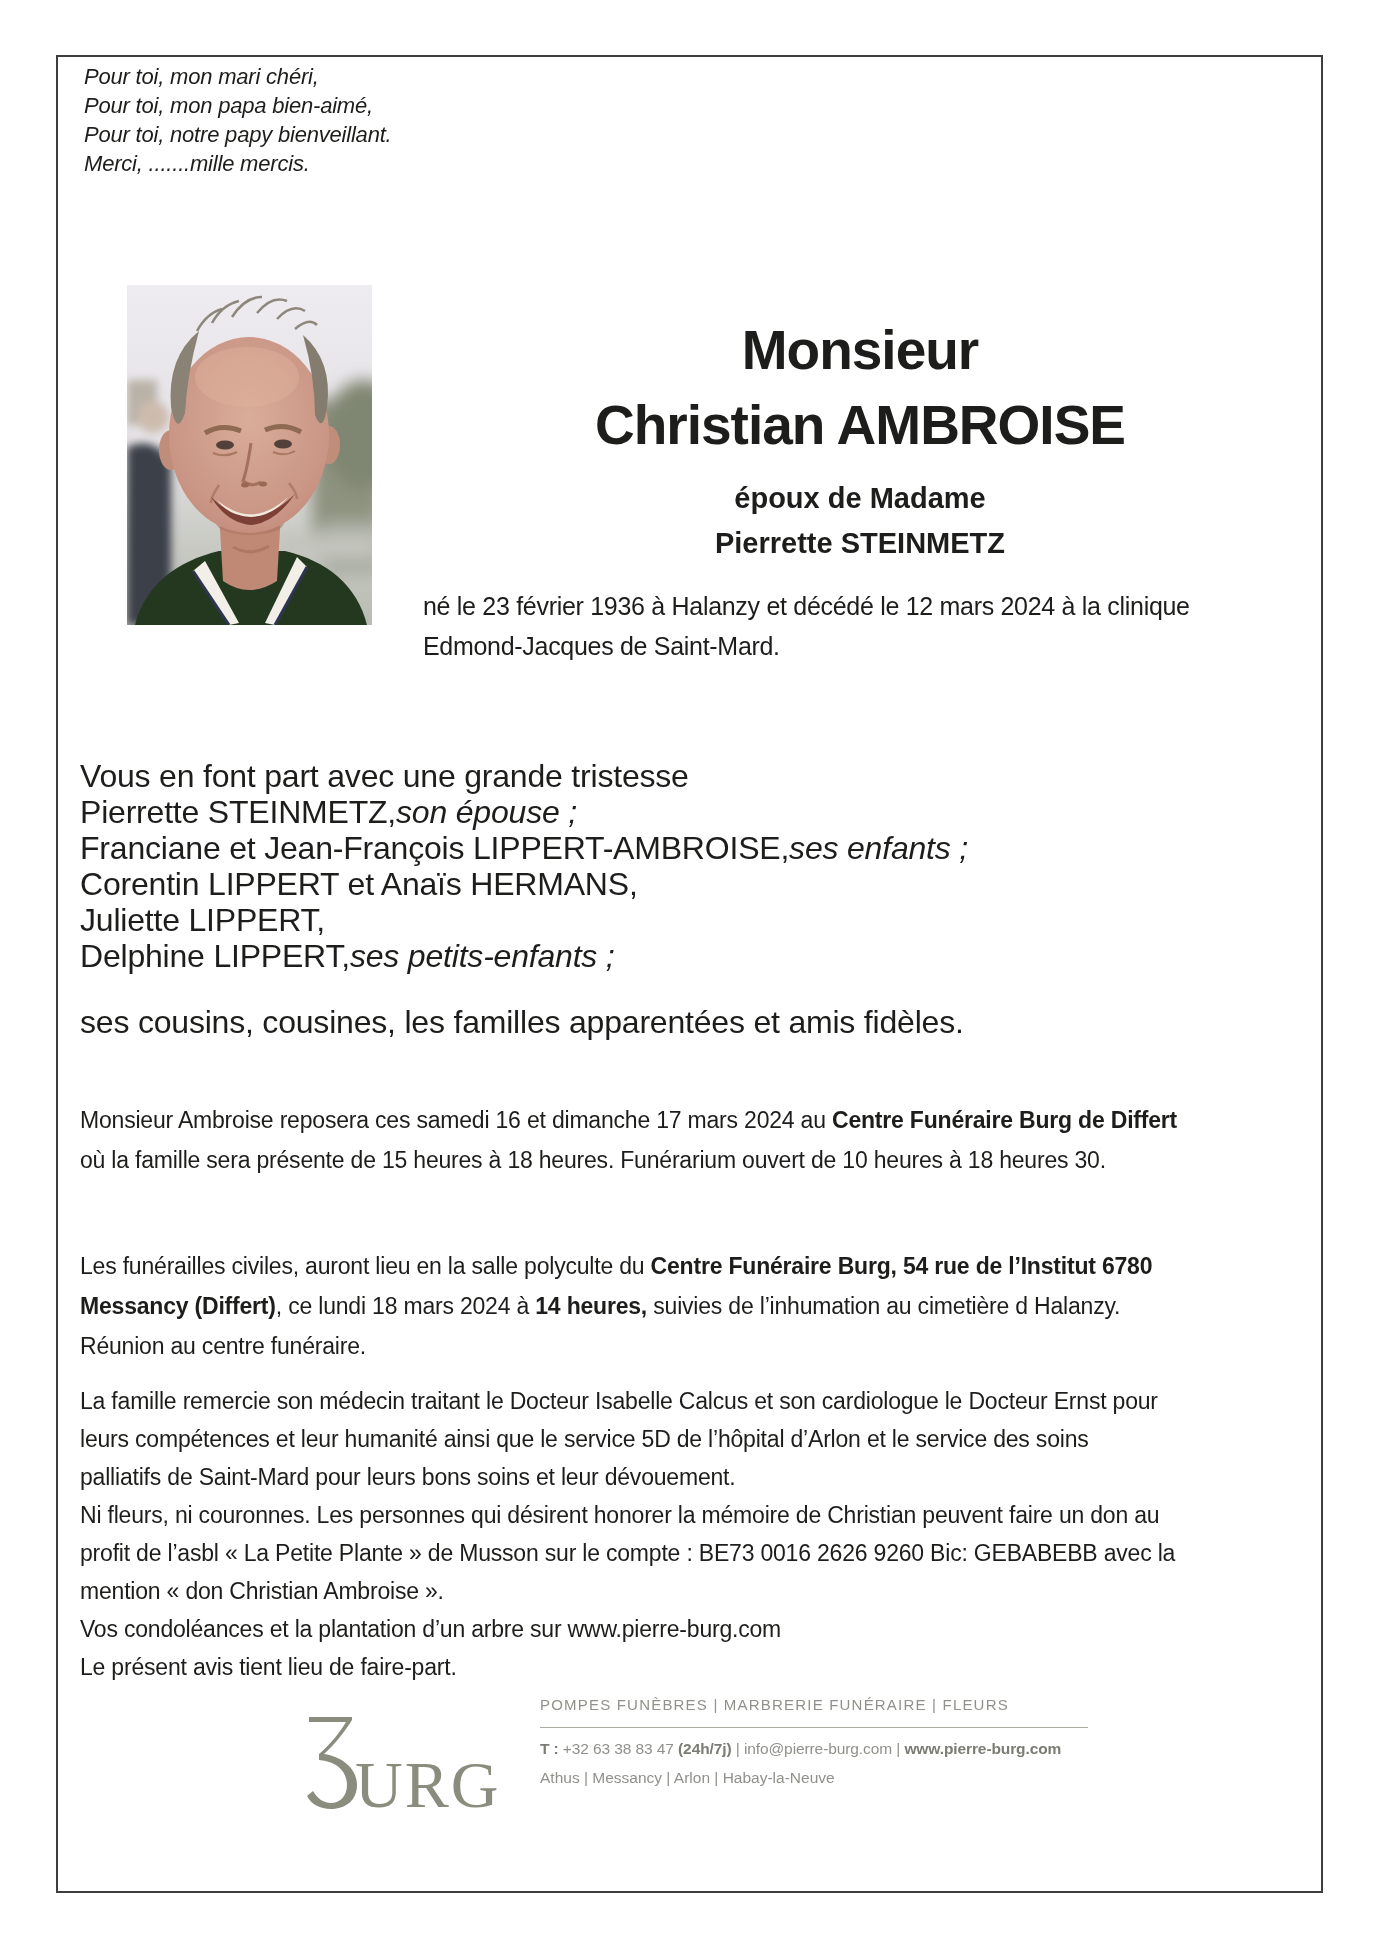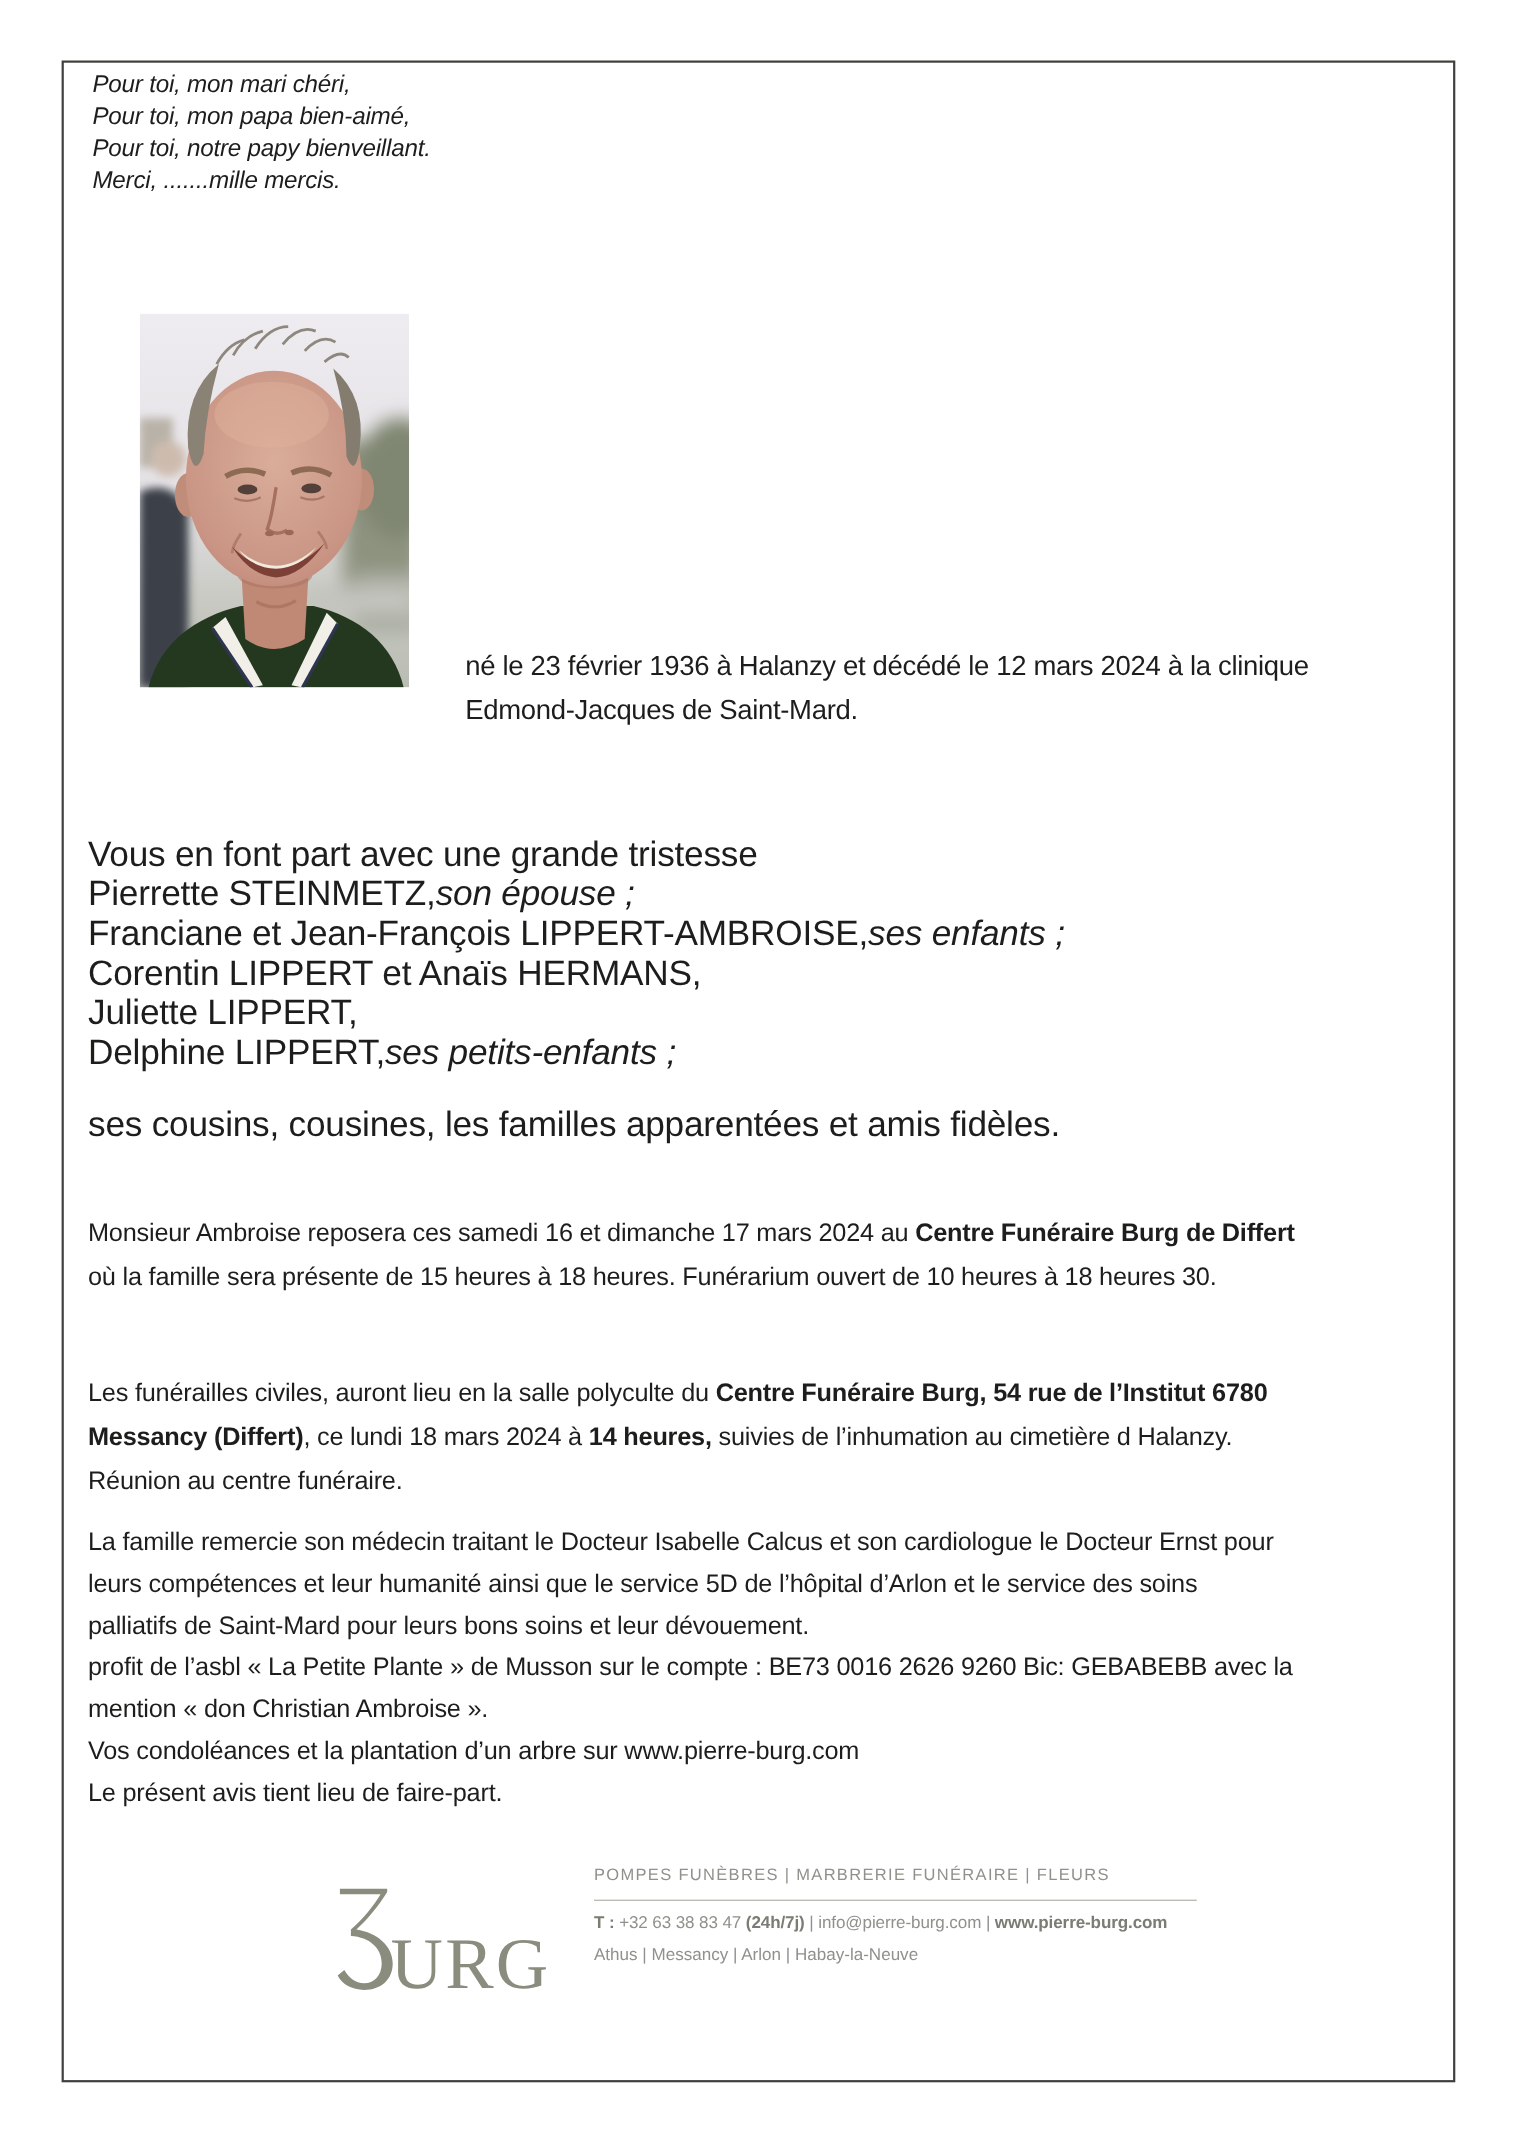--- a/index.html
+++ b/index.html
@@ -117,20 +117,26 @@
       <ellipse cx="118" cy="200" rx="4" ry="2.5" fill="#9b6853"></ellipse>
       <ellipse cx="136" cy="199" rx="4" ry="2.5" fill="#9b6853"></ellipse>
       <path d="M92,200 Q84,212 84,218" stroke="#b07c68" stroke-width="2.5" fill="none"></path>
       <path d="M162,198 Q170,208 170,214" stroke="#b07c68" stroke-width="2.5" fill="none"></path>
       <path d="M84,212 Q124,252 168,209 Q148,238 124,240 Q100,238 84,212 Z" fill="#7c4036"></path>
       <path d="M90,215 Q125,245 161,212 Q146,231 124,232 Q102,231 90,215 Z" fill="#f1e9dc"></path>
       <path d="M106,262 Q124,272 142,261" stroke="#a9745f" stroke-width="3" fill="none" opacity="0.8"></path>
     </svg>
   </div>
 
+  <div class="titleblock">
+    <div class="t-mon">Monsieur</div>
+    <div class="t-name">Christian AMBROISE</div>
+    <div class="t-ep">époux de Madame</div>
+    <div class="t-pn">Pierrette STEINMETZ</div>
+  </div>
 
   <div class="birth">
       <div><span>né le 23 février 1936 à Halanzy et décédé le 12 mars 2024 à la clinique</span></div>
       <div><span>Edmond-Jacques de Saint-Mard.</span></div>
     </div>
 
   <div class="family">
     <div>Vous en font part avec une grande tristesse</div>
     <div class="fam-row">
       <span class="fam-left">Pierrette STEINMETZ,</span>
@@ -161,20 +167,21 @@
     </div>
   <div class="para p2">
       <div><span>Les funérailles civiles, auront lieu en la salle polyculte du </span><span class="bseg">Centre Funéraire Burg, 54 rue de l’Institut 6780</span></div>
       <div><span class="bseg">Messancy (Differt)</span><span>, ce lundi 18 mars 2024 à </span><span class="bseg">14 heures,</span><span>  suivies de l’inhumation au cimetière d Halanzy.</span></div>
       <div><span>Réunion au centre funéraire.</span></div>
     </div>
   <div class="para p3">
       <div><span>La famille remercie son médecin traitant le Docteur Isabelle Calcus et son cardiologue le Docteur Ernst pour</span></div>
       <div><span>leurs compétences et leur humanité ainsi que le service 5D de l’hôpital d’Arlon et le service des soins</span></div>
       <div><span>palliatifs de Saint-Mard pour leurs bons soins et leur dévouement.</span></div>
+      <div><span>Ni fleurs, ni couronnes. Les personnes qui désirent honorer la mémoire de Christian peuvent faire un don au</span></div>
       <div><span>profit de l’asbl « La Petite Plante » de Musson sur le compte : BE73 0016 2626 9260 Bic: GEBABEBB avec la</span></div>
       <div><span>mention « don Christian Ambroise ».</span></div>
       <div><span>Vos condoléances et la plantation d’un arbre sur www.pierre-burg.com</span></div>
       <div><span>Le présent avis tient lieu de faire-part.</span></div>
     </div>
 
   <div class="footer-logo">
     <svg viewBox="0 0 195 105">
       <path fill="#8a8c7e" d="M6,4 L49,4 L49,7 C41,20 31,32 21,41 C40,44 54,56 54,72 C54,87 43,96 28,96 C17,96 8,91 4,83 L10,78 C14,85 20,90 28,90 C37,90 44,83 44,72 C44,58 33,48 16,47 L16,41 C27,32 37,19 43,9 L6,9 Z"></path>
       <text x="52" y="94" style="font-family:'Liberation Serif',serif;font-size:66px;letter-spacing:2px;fill:#8a8c7e;">URG</text>

